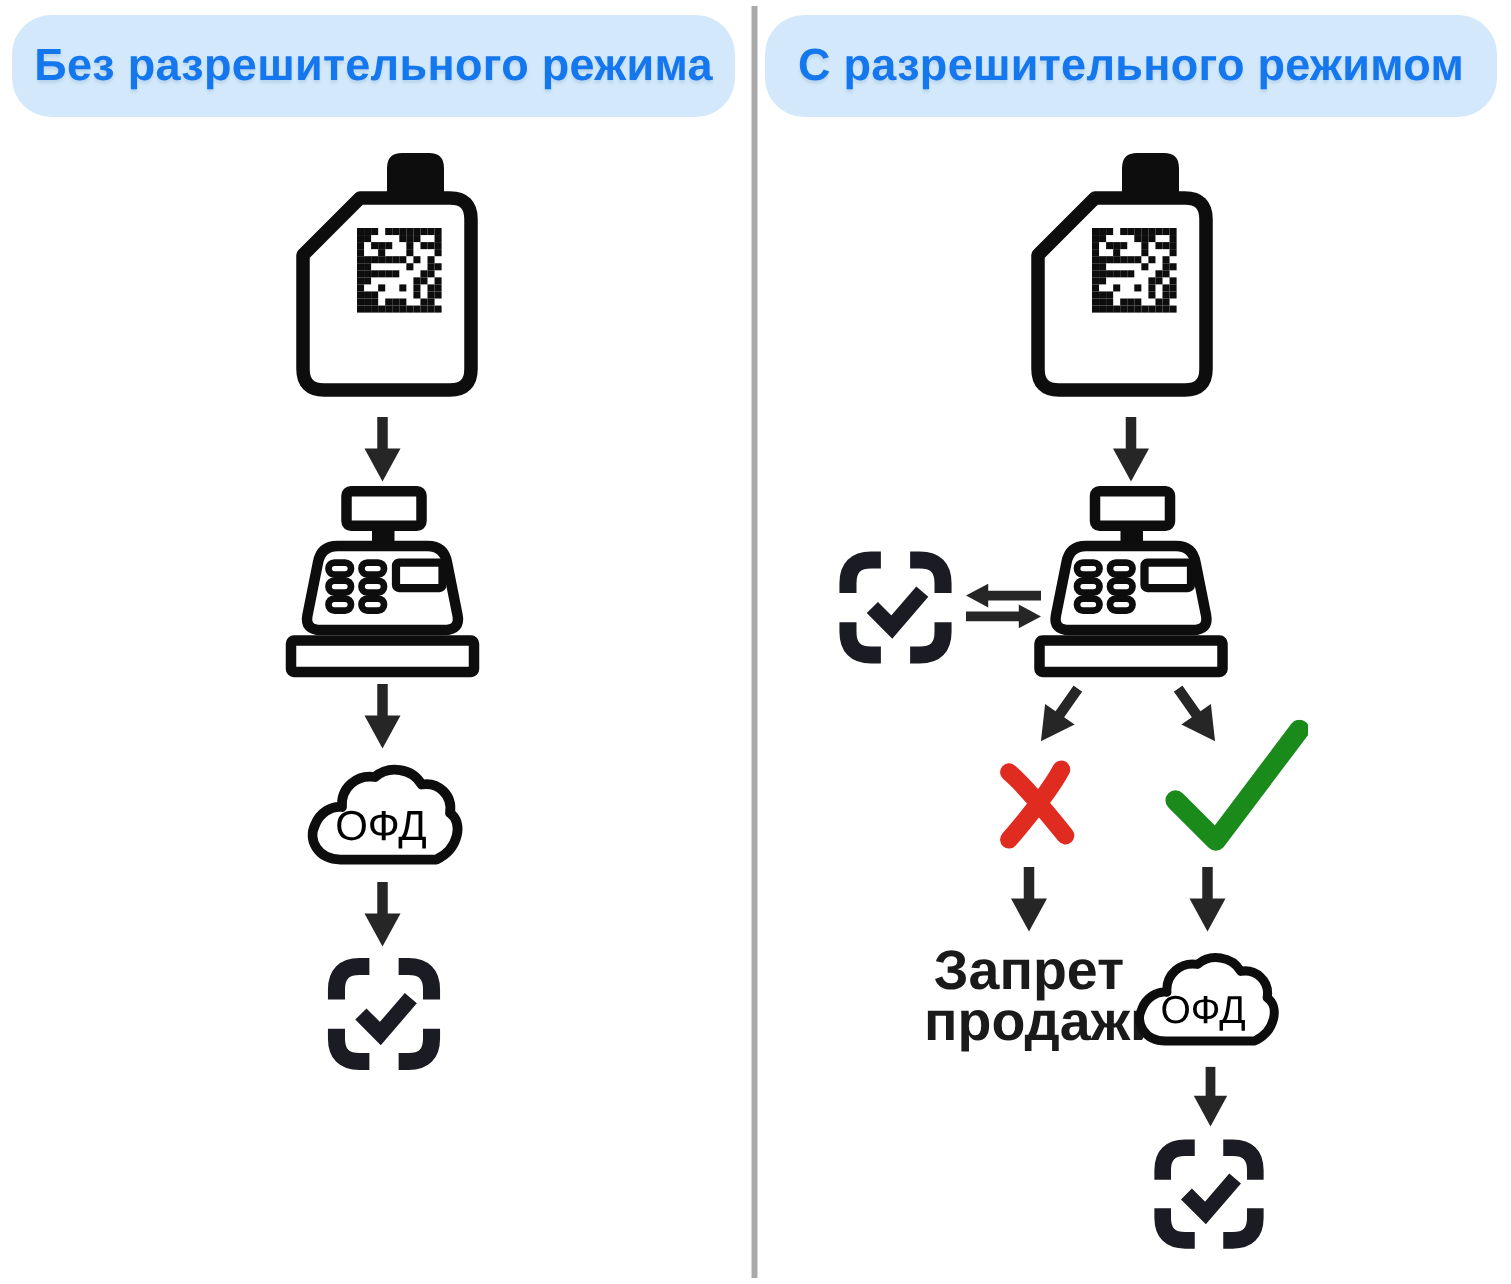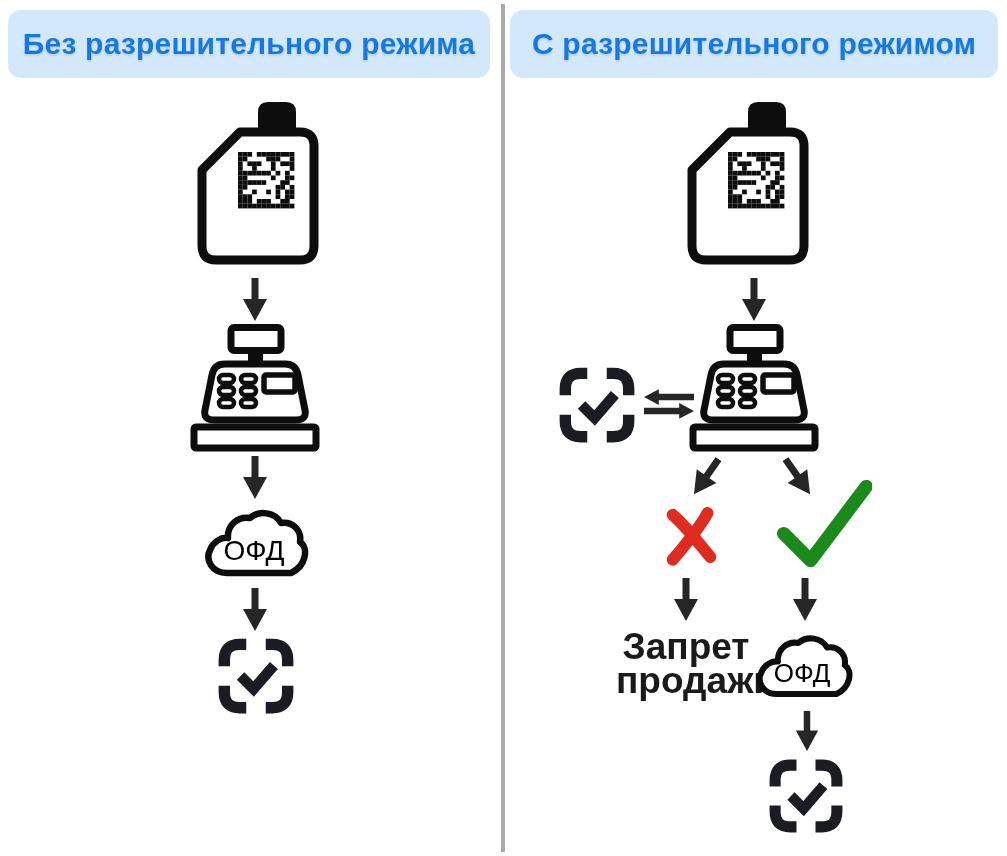--- a/index.html
+++ b/index.html
@@ -5,21 +5,21 @@
 <style>
   :root{
     --header-bg:#d3e9fb; --header-text:#1577ee; --icon:#0d0d0d; --scan:#1b1b24;
     --arrow:#262626; --fail:#e02b20; --success:#1a8b1b; --divider:#a9a9a9; --ban-text:#1a1a1a;
   }
   *{margin:0;padding:0;box-sizing:border-box}
   html,body{background:#fff}
   body{font-family:"Liberation Sans","DejaVu Sans",sans-serif;}
   .canvas{position:relative;width:1007px;height:856px;background:#fff;overflow:hidden}
   .divider{position:absolute;left:501px;top:4px;width:4px;height:848px;background:var(--divider)}
-  .hdr{position:absolute;top:10px;height:68px;border-radius:13px;background:var(--header-bg);
+  .hdr{position:absolute;top:10px;height:68px;border-radius:26px;background:var(--header-bg);
        display:flex;align-items:center;justify-content:center;
        color:var(--header-text);font-weight:700;font-size:30px;letter-spacing:.2px;
        text-shadow:0 2px 2px rgba(120,150,190,.25)}
   .hdr-left{left:8px;width:482px}
   .hdr-right{left:510px;width:488px}
   .icon{position:absolute;display:block;color:var(--icon)}
   .ic-scan{color:var(--scan)}
   .ic-arrow{color:var(--arrow)}
   .ic-red{color:var(--fail)}
   .ic-green{color:var(--success)}

